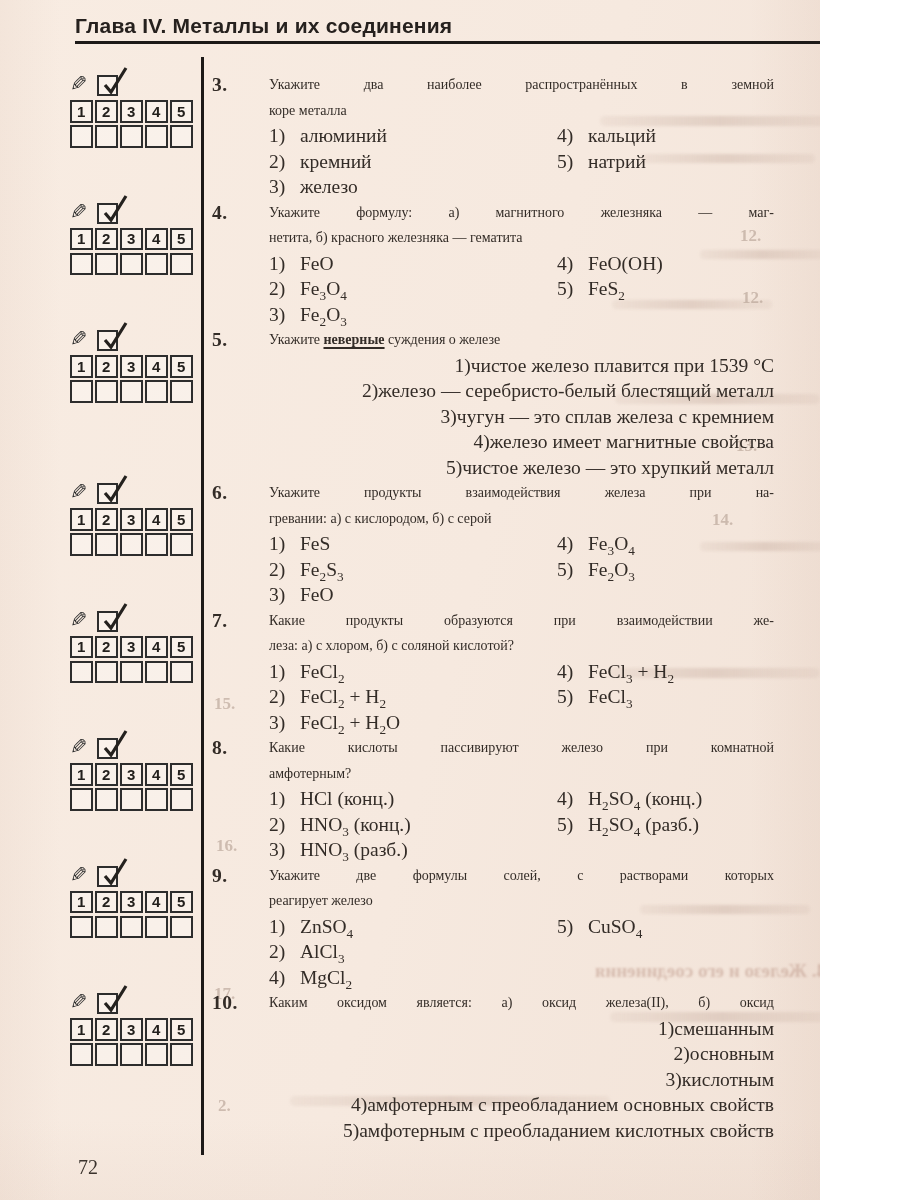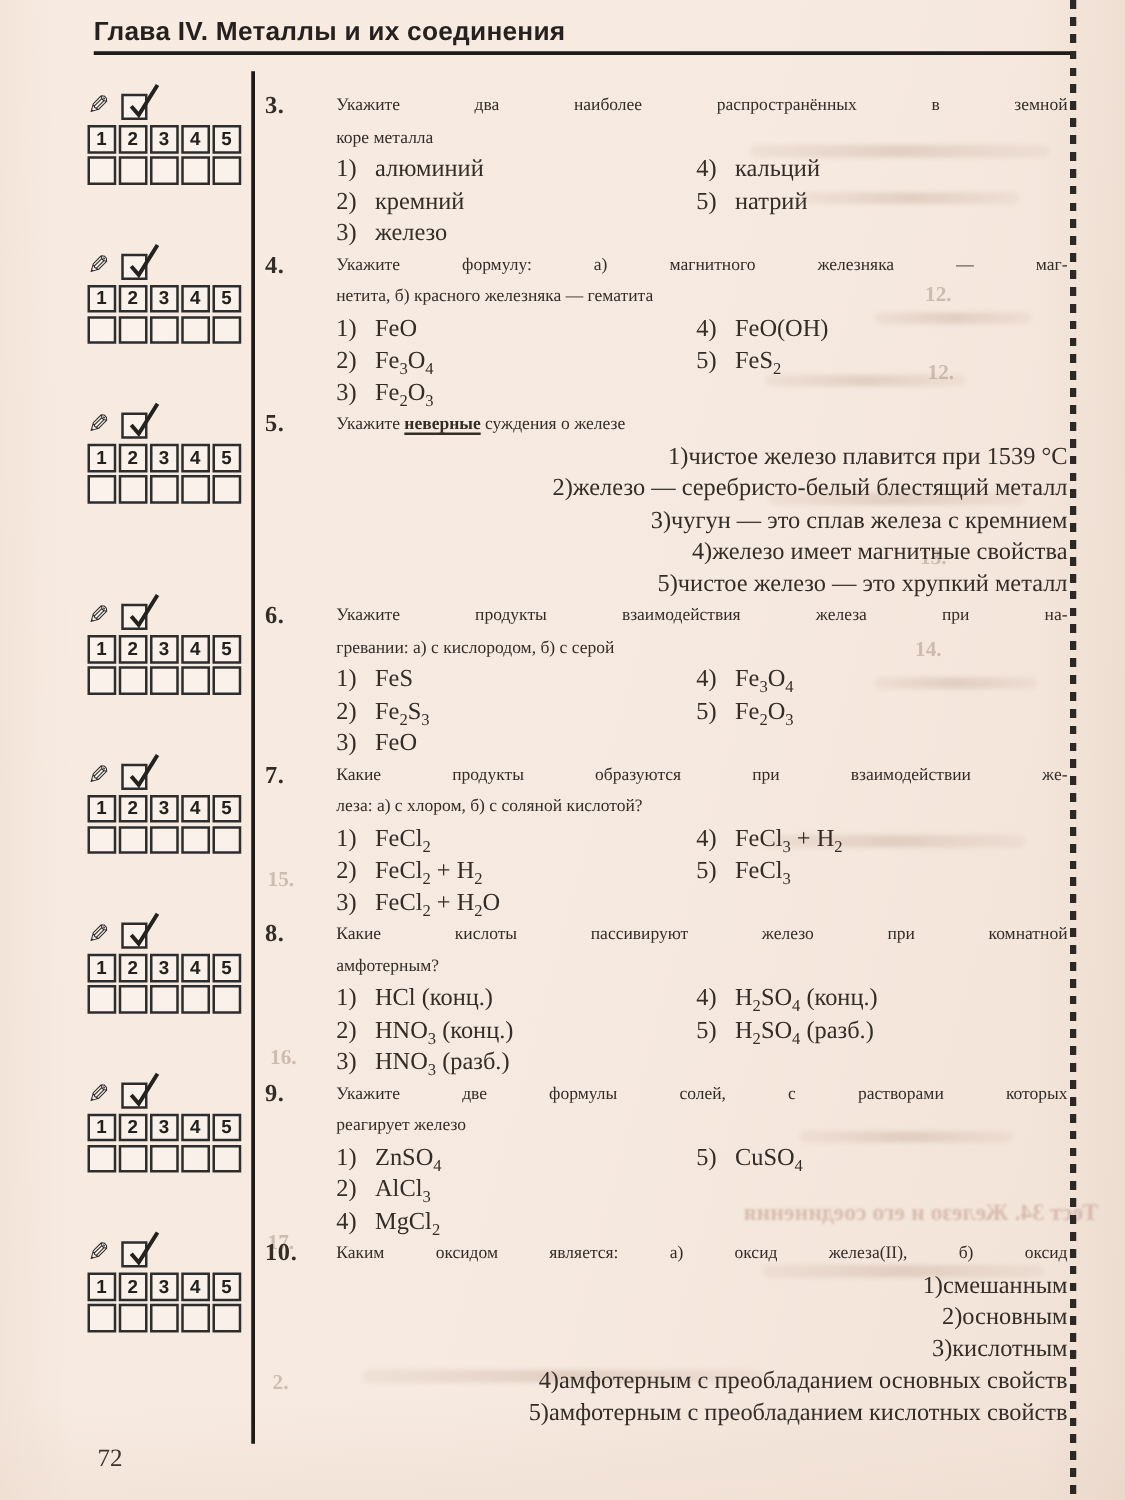--- a/index.html
+++ b/index.html
@@ -1,16 +1,16 @@
 <!DOCTYPE html>
 <html><head>
 <meta charset="utf-8">
 <style>
   html,body{margin:0;padding:0;}
-  .page{position:relative;width:900px;height:1200px;overflow:hidden;
+  .page{position:relative;width:820px;height:1200px;overflow:hidden;
         background:linear-gradient(105deg,#f8ece2 0%,#f6e9df 55%,#f2e3d8 100%);
         font-family:"Liberation Serif","DejaVu Serif",serif;color:#332c27;}
   .page::after{content:"";position:absolute;inset:0;pointer-events:none;
         background:linear-gradient(90deg,rgba(214,186,170,.14) 0,transparent 60px),
                    linear-gradient(270deg,rgba(214,186,170,.18) 0,transparent 70px),
                    linear-gradient(0deg,rgba(214,186,170,.12) 0,transparent 80px);}
   .page-header{position:absolute;left:75px;top:14px;z-index:3;
         font-family:"Liberation Sans","DejaVu Sans",sans-serif;font-weight:bold;
         font-size:21px;color:#26211e;letter-spacing:.2px;}
   .header-rule{position:absolute;left:75px;top:41px;width:782px;height:3px;background:#1d1a18;z-index:3;}
@@ -388,18 +388,18 @@
             </div>
           </div>
         </div>
       </div>
     </div>
 
   <div class="page-number">72</div>
 <div class="ghost" style="left: 740px; top: 226px;">12.</div>
     <div class="ghost" style="left: 742px; top: 288px;">12.</div>
     <div class="ghost" style="left: 736px; top: 392px; margin-top: 44px;">13.</div>
-    <div class="ghost" style="left: 732px; top: 510px; text-align: center;">14.</div>
+    <div class="ghost" style="left: 712px; top: 510px; text-align: center;">14.</div>
     <div class="ghost" style="left: 214px; top: 694px;">15.</div>
     <div class="ghost" style="left: 216px; top: 836px;">16.</div>
     <div class="ghost" style="left: 214px; top: 984px;">17.</div>
     <div class="ghost" style="left: 218px; top: 1096px;">2.</div>
   </div>
 
 </body></html>

